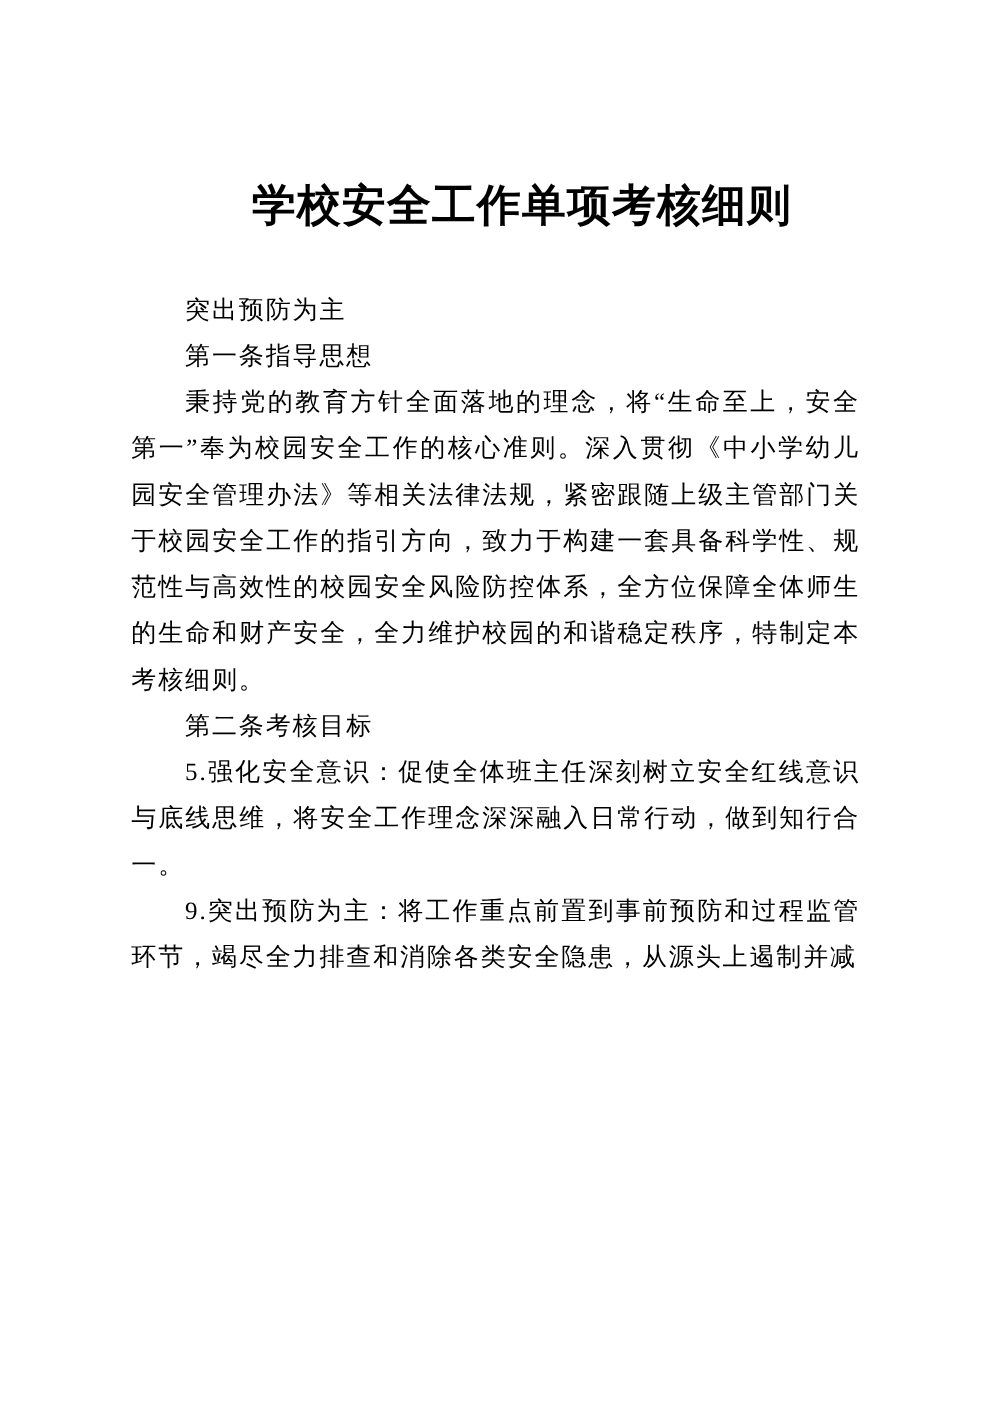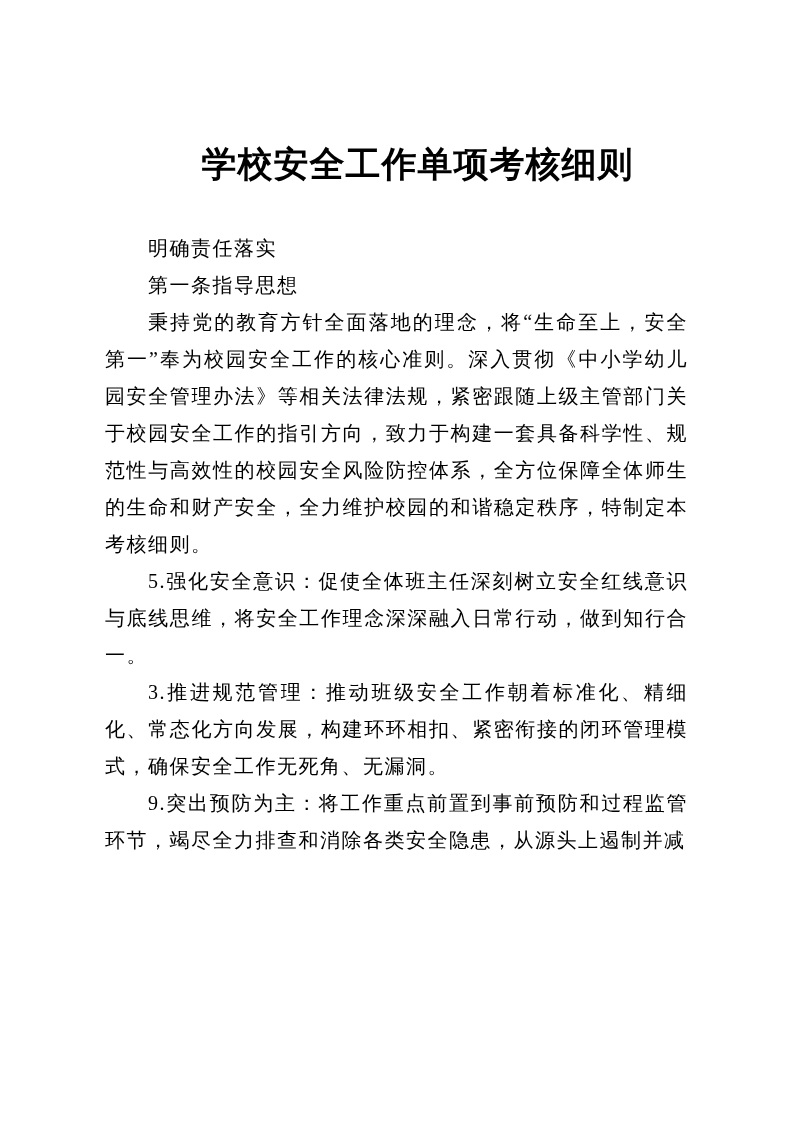--- a/index.html
+++ b/index.html
@@ -38,20 +38,20 @@
     text-indent: 43px;
     word-break: break-all;
   }
 </style>
 </head>
 <body>
 
 <div class="page">
   <h1 class="doc-title">学校安全工作单项考核细则</h1>
   <div class="doc-body">
-    <p>明确责任落实</p>
+    <p>突出预防为主</p>
     <p>第一条指导思想</p>
     <p>秉持党的教育方针全面落地的理念，将“生命至上，安全第一”奉为校园安全工作的核心准则。深入贯彻《中小学幼儿园安全管理办法》等相关法律法规，紧密跟随上级主管部门关于校园安全工作的指引方向，致力于构建一套具备科学性、规范性与高效性的校园安全风险防控体系，全方位保障全体师生的生命和财产安全，全力维护校园的和谐稳定秩序，特制定本考核细则。</p>
+    <p>第二条考核目标</p>
     <p>5.强化安全意识：促使全体班主任深刻树立安全红线意识与底线思维，将安全工作理念深深融入日常行动，做到知行合一。</p>
-    <p>3.推进规范管理：推动班级安全工作朝着标准化、精细化、常态化方向发展，构建环环相扣、紧密衔接的闭环管理模式，确保安全工作无死角、无漏洞。</p>
     <p>9.突出预防为主：将工作重点前置到事前预防和过程监管环节，竭尽全力排查和消除各类安全隐患，从源头上遏制并减</p>
   </div>
 </div>
 
 </body></html>

